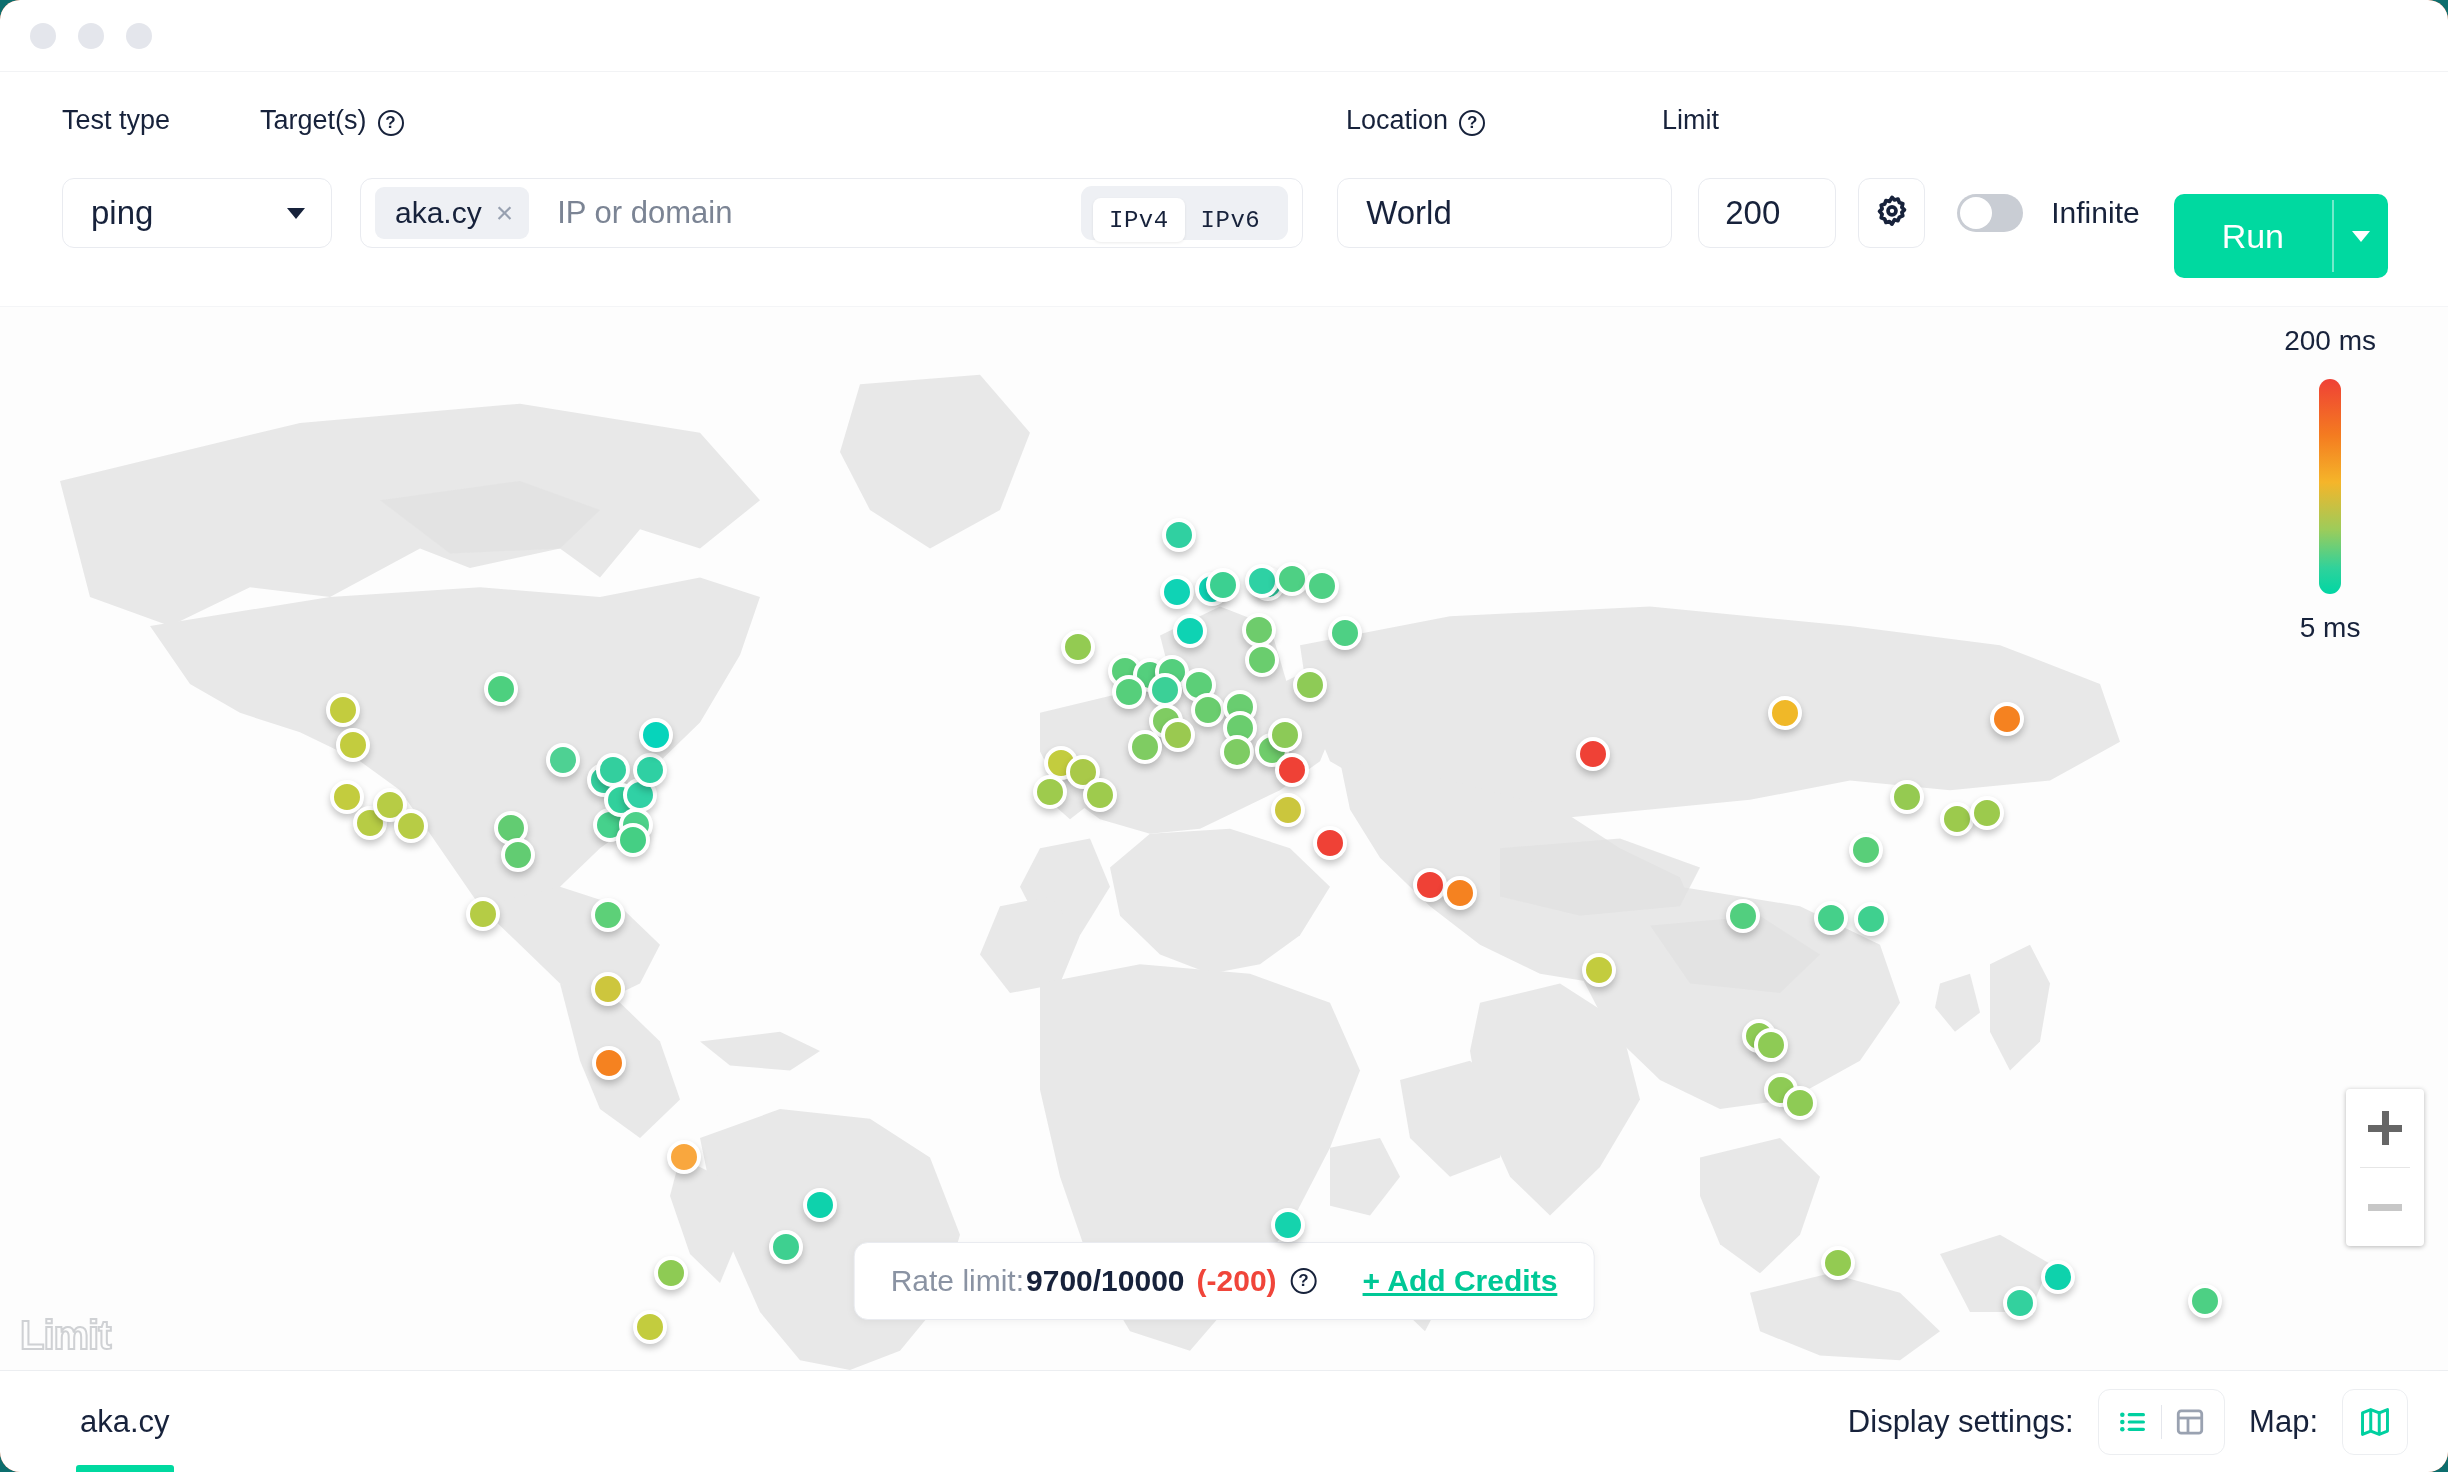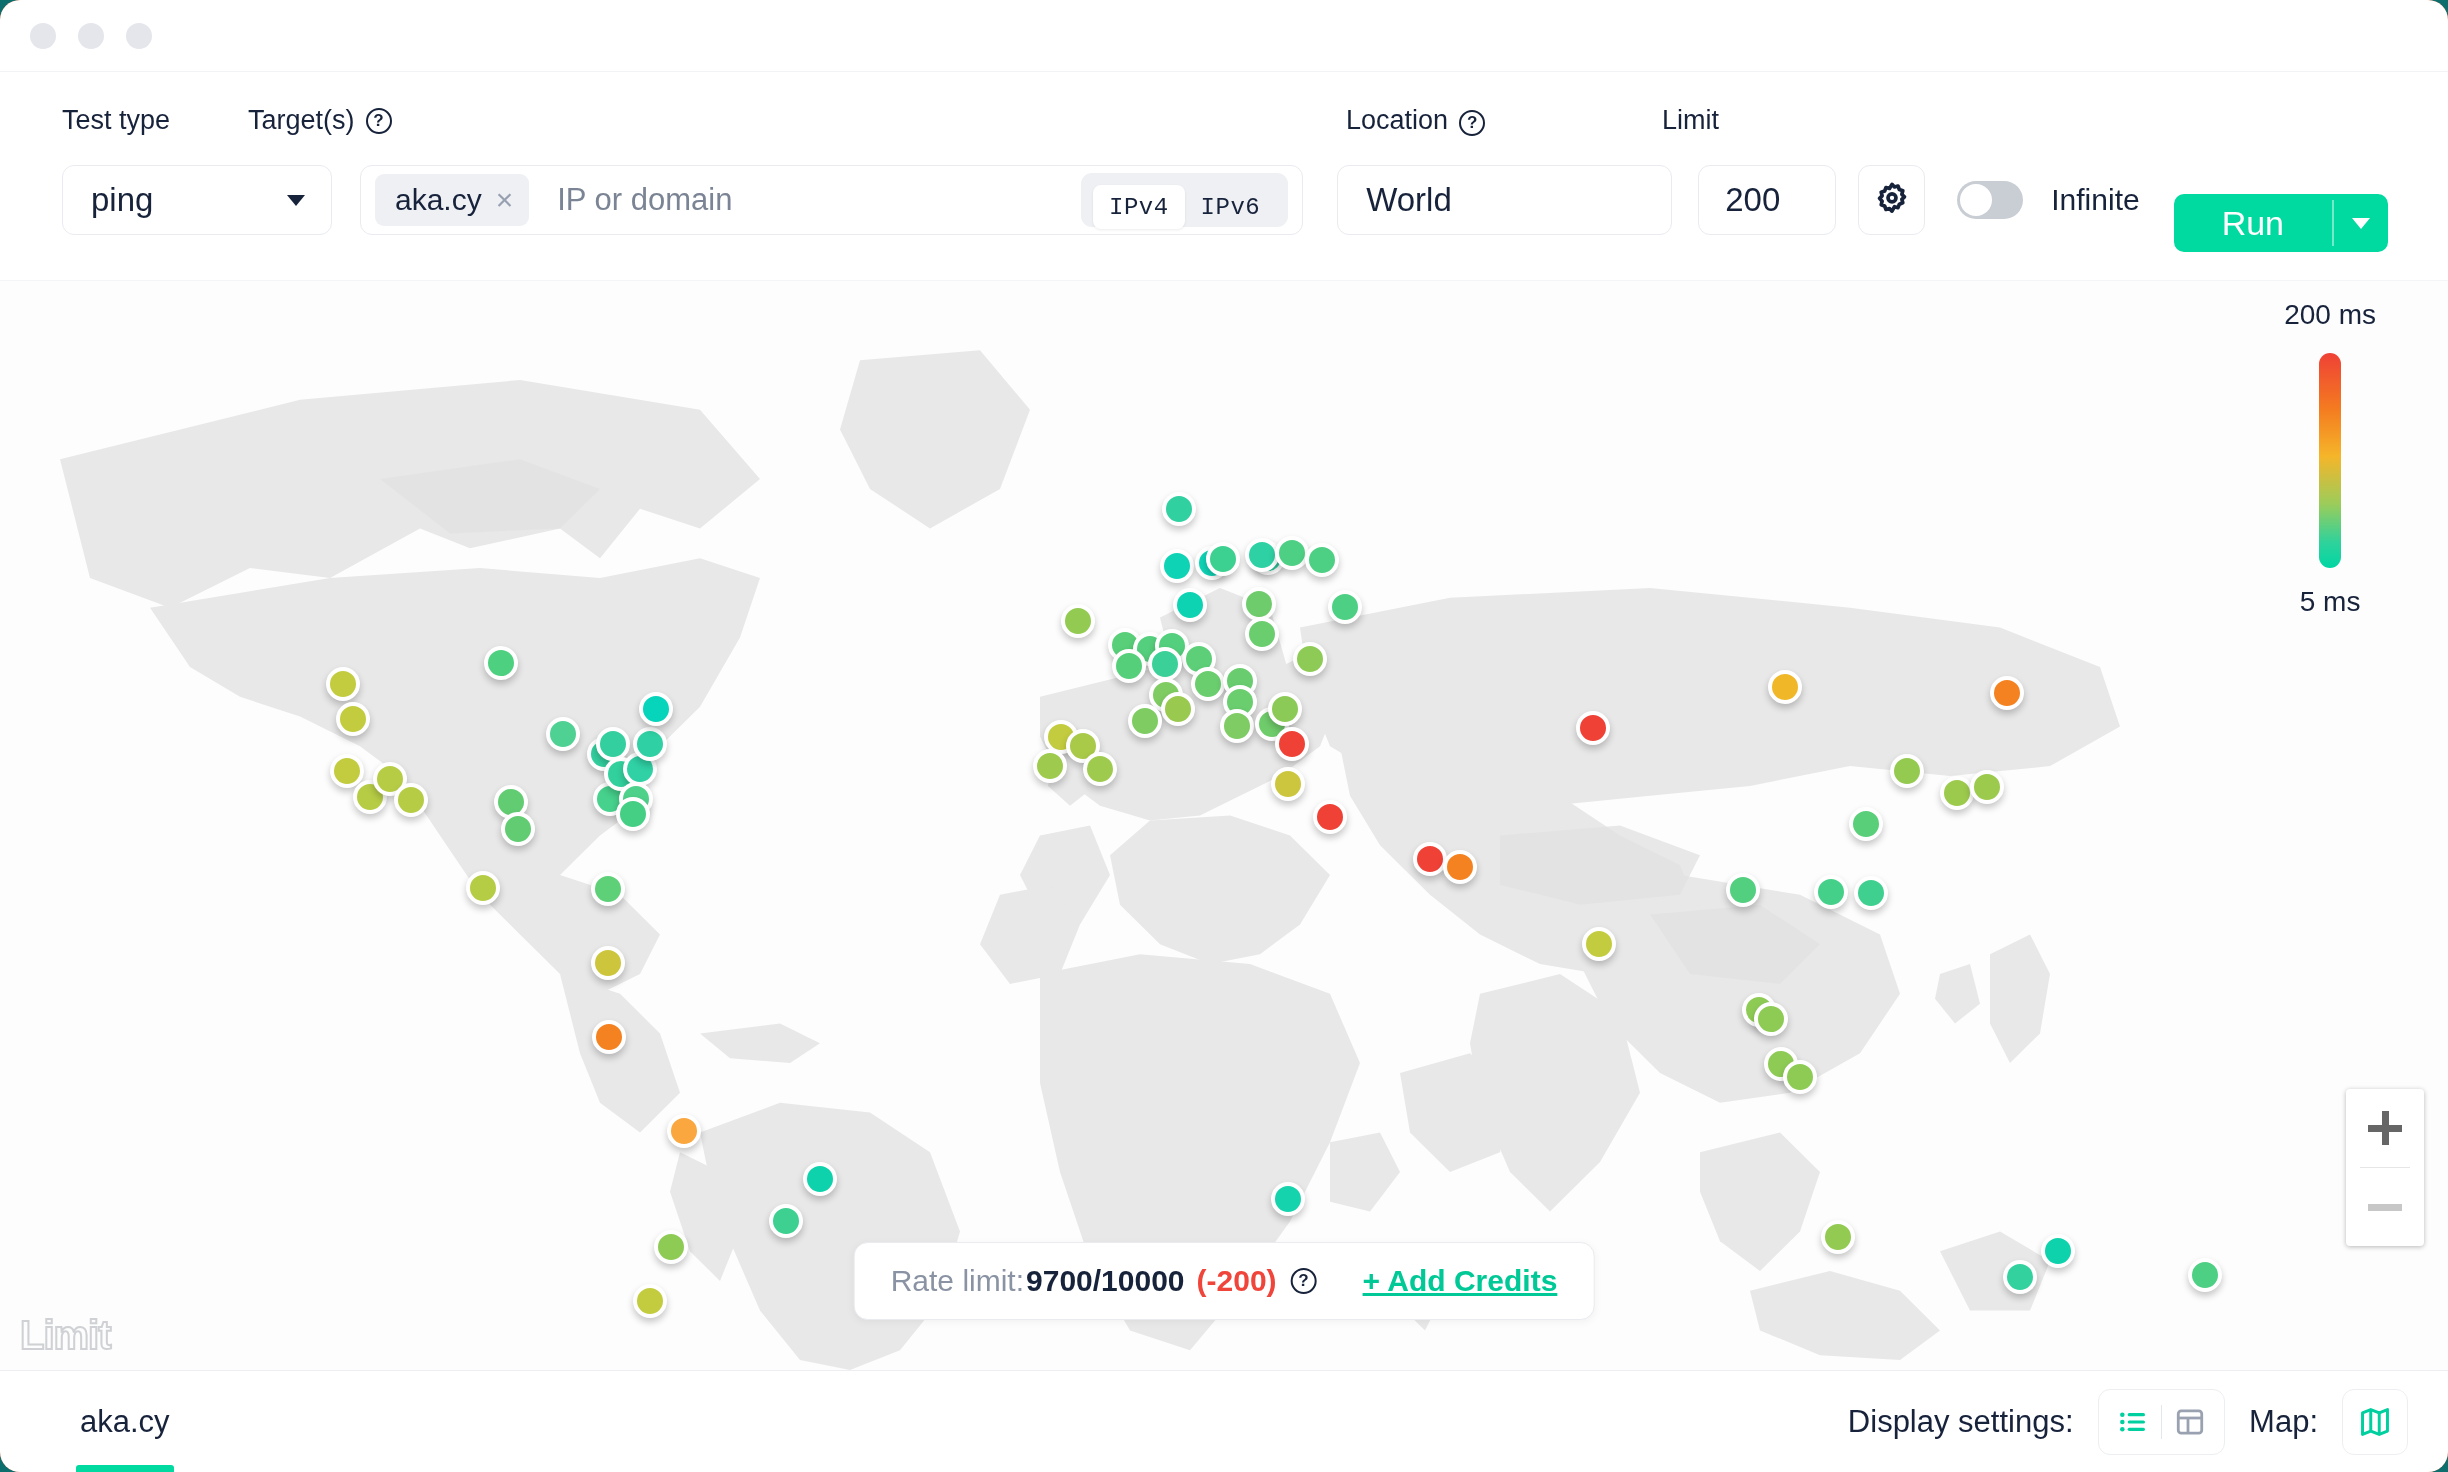--- a/index.html
+++ b/index.html
@@ -44,21 +44,21 @@
     position: absolute; bottom: 0;
   }
   .help-icon {
     width: 26px; height: 26px; border-radius: 50%;
     border: 2.5px solid #17223b;
     display: inline-flex; align-items: center; justify-content: center;
     font-size: 17px; font-weight: 700; color: #17223b;
     line-height: 1; padding-bottom: 1px;
   }
   .lbl-testtype { left: 0; }
-  .lbl-targets { left: 186px; }
+  .lbl-targets { left: 198px; align-items: flex-end; }
   .lbl-location { left: 1284px; align-items: flex-end; }
   .lbl-limit { left: 1600px; }
 
   .controls-row {
     display: flex; align-items: center; margin-top: 12px;
     gap: 8px;
   }
   .ctrl {
     height: 70px;
     border: 1.5px solid #e9ebf0;
@@ -122,21 +122,21 @@
     flex: 0 0 auto;
   }
   .switch .knob {
     position: absolute; top: 3px; left: 3px;
     width: 32px; height: 32px; border-radius: 50%;
     background: #fff;
   }
   .infinite-label { font-size: 30px; color: #17223b; margin-right: 26px; white-space: nowrap; }
 
   .run-group {
-    display: flex; align-items: stretch; height: 58px;
+    display: flex; align-items: stretch; height: 84px;
     border-radius: 10px; overflow: hidden; background: #00d9a0; margin-top: 46px;
   }
   .run-btn {
     padding: 0 48px; display: flex; align-items: center; justify-content: center;
     font-size: 34px; color: #fff;
   }
   .run-split { width: 2px; background: rgba(255,255,255,.45); margin: 6px 0; }
   .run-caret {
     width: 64px; display: flex; align-items: center; justify-content: center;
   }

